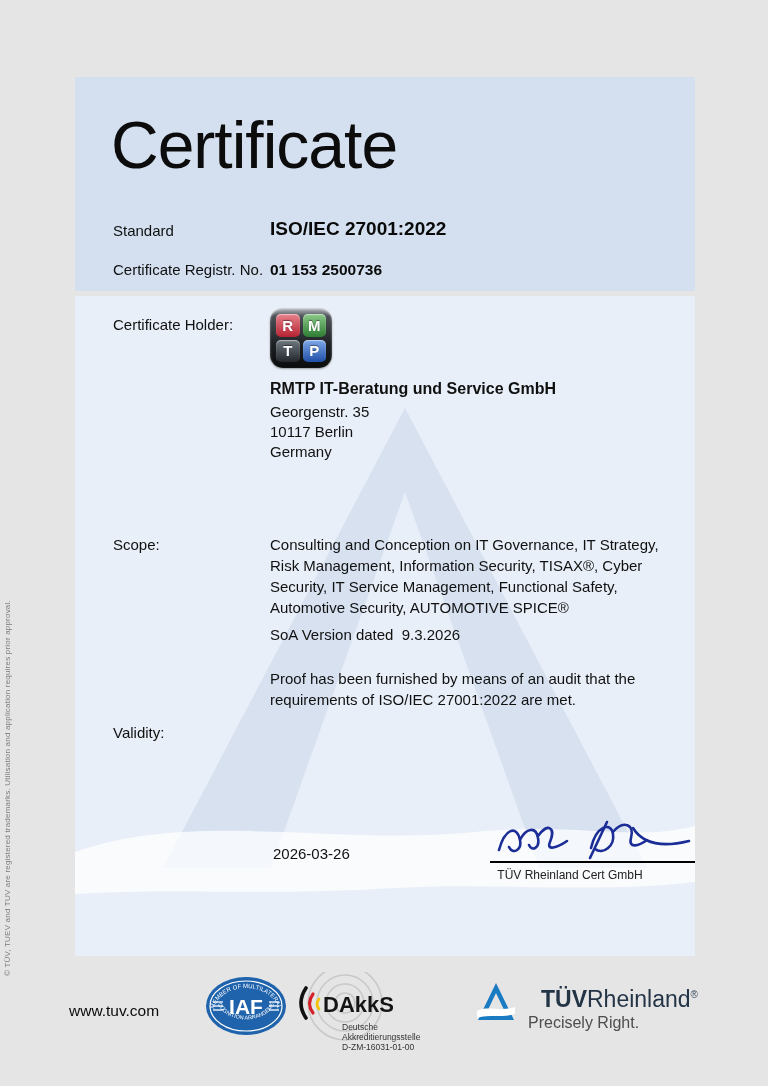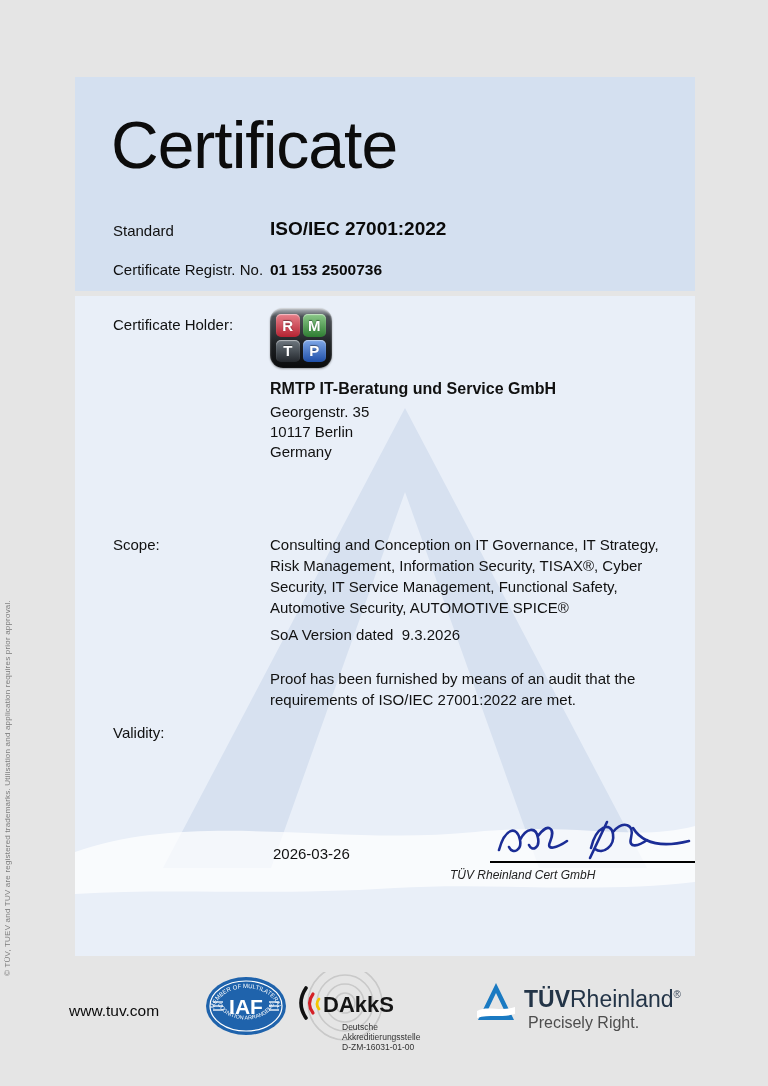--- a/index.html
+++ b/index.html
@@ -45,29 +45,29 @@
   .scope-label{position:absolute;left:38px;top:240px;font-size:15px;}
   .scope-text{position:absolute;left:195px;top:238px;width:418px;font-size:15px;line-height:21px;}
   .soa-line{position:absolute;left:195px;top:330px;font-size:15px;white-space:pre-wrap;}
   .proof-text{position:absolute;left:195px;top:372px;width:392px;font-size:15px;line-height:21px;}
   .validity-label{position:absolute;left:38px;top:428px;font-size:15px;}
   .validity-text{position:absolute;left:195px;top:428px;width:425px;font-size:15px;line-height:21px;}
   
   .issue-date{position:absolute;left:198px;top:549px;font-size:15px;}
   .sig-svg{position:absolute;left:418px;top:522px;}
   .sig-line{position:absolute;left:415px;top:565px;width:205px;border-top:2px solid #000;}
-  .sig-block{position:absolute;left:375px;top:572px;width:240px;text-align:left;
-             font-size:12px;line-height:15px;color:#222;font-style:italic;}
+  .sig-block{position:absolute;left:375px;top:572px;width:240px;text-align:center;
+             font-size:12px;line-height:15px;color:#222;}
   
   .website{position:absolute;left:69px;top:1002px;font-size:15.5px;color:#0a0a0a;}
   .iaf-svg{position:absolute;left:205px;top:976px;}
   .dakks-svg{position:absolute;left:290px;top:972px;}
   .tuv-tri-svg{position:absolute;left:477px;top:982px;}
   .tuv-wordmark{position:absolute;left:524px;top:986px;font-size:23px;color:#233447;white-space:nowrap;}
-  .tuv-bold{font-weight:700;}
+  .tuv-bold{font-weight:700;margin-left:17px;}
   .tuv-reg{font-size:10px;vertical-align:super;color:#3c4a5c;}
   .tuv-tagline{position:absolute;left:528px;top:1014px;font-size:16px;color:#4d4d4d;}
 </style>
 </head>
 <body>
 
 <div class="page">
 
   <div class="side-note">© TÜV, TUEV and TUV are registered trademarks. Utilisation and application requires prior approval.</div>
 

